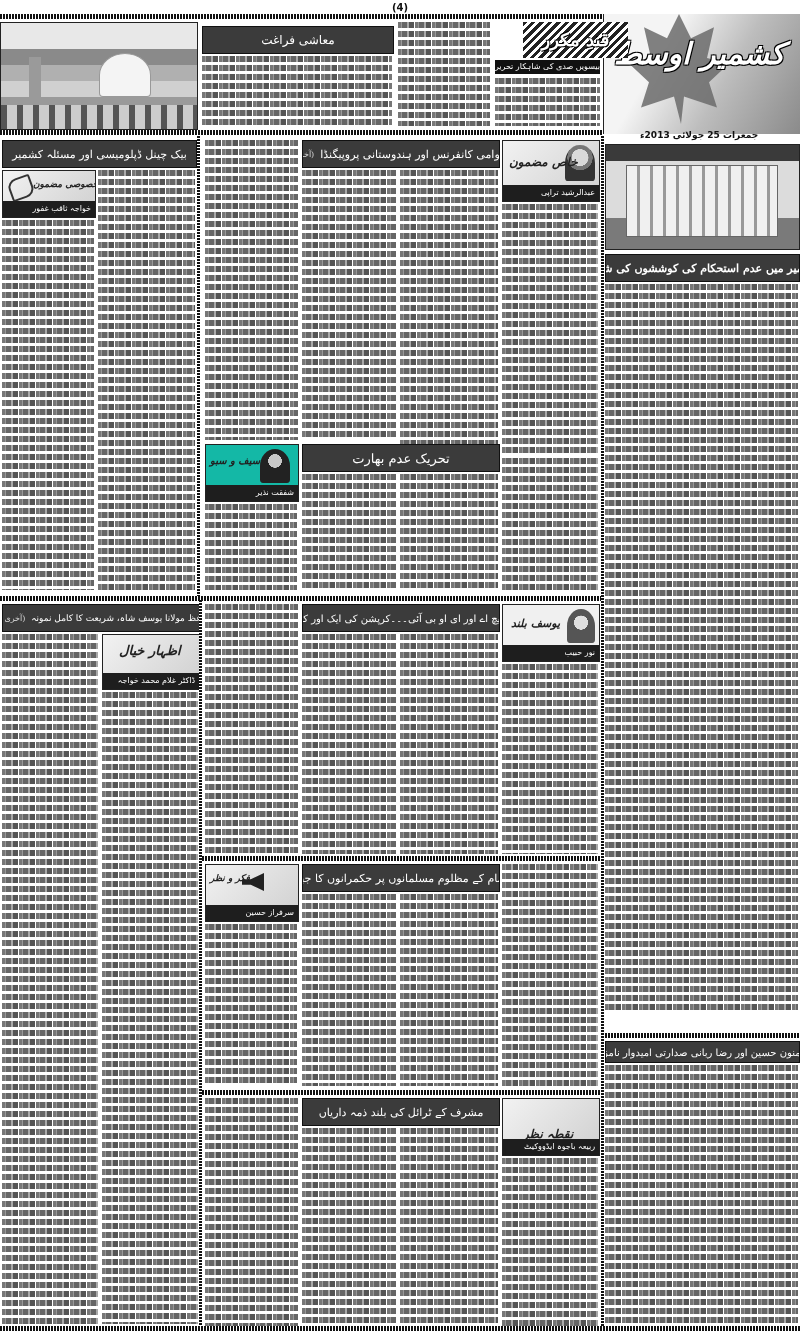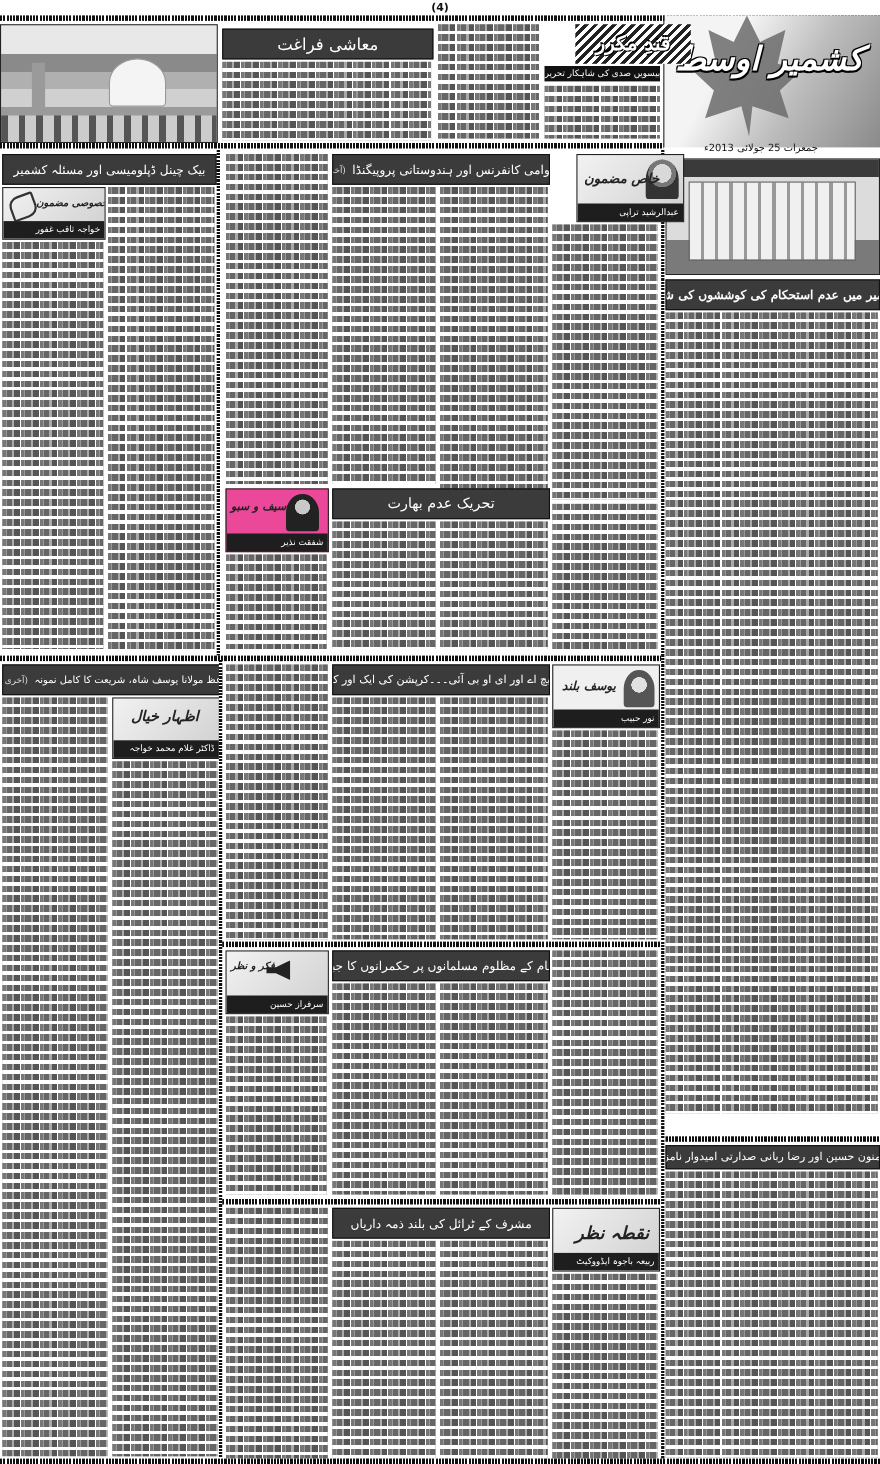--- a/index.html
+++ b/index.html
@@ -12,21 +12,21 @@
   .headline .tag{font-size:8px;margin-right:6px;color:#ddd;}
   .text-col{position:absolute;overflow:hidden;direction:rtl;background:
      repeating-linear-gradient(180deg,transparent 0 6px,#fff 6px 9px),
      repeating-linear-gradient(90deg,#777 0 3px,#999 3px 4px,#666 4px 9px,#aaa 9px 11px,#555 11px 16px,#fff 16px 17px);}
   .col-text{position:absolute;left:0;top:0;right:0;font-size:6px;line-height:9px;color:transparent;}
   .photo{position:absolute;overflow:hidden;border:1px solid #222;}
   .byline-box{position:absolute;border:1px solid #222;background:linear-gradient(135deg,#f2f2f2,#cfcfcf);overflow:hidden;}
   .byline-box .label{position:absolute;font-family:"DejaVu Serif",serif;font-style:italic;font-weight:bold;color:#222;direction:rtl;white-space:nowrap;}
   .byline-box .author{position:absolute;left:0;right:0;bottom:0;height:16px;background:#1e1e1e;color:#fff;font-size:8px;line-height:16px;direction:rtl;padding:0 4px;white-space:nowrap;overflow:hidden;}
   .portrait{position:absolute;border-radius:50% 50% 10% 10%;background:radial-gradient(circle at 50% 35%,#d9d9d9 0 30%,#777 31% 45%,#333 46%);}
-  .dateline{position:absolute;font-size:9px;font-weight:normal;direction:rtl;white-space:nowrap;}
+  .dateline{position:absolute;font-size:9px;font-weight:bold;direction:rtl;white-space:nowrap;}
 </style>
 </head>
 <body>
 
 <div class="page-no">(4)</div>
 
 <div class="rule" style="left:0;top:14px;width:800px;"></div>
 
 <div class="abs" style="left:603px;top:14px;width:197px;height:120px;background:linear-gradient(120deg,#f4f4f4 0 30%,#bdbdbd 60%,#8a8a8a);overflow:hidden;border-left:1px solid #222;">
   <div class="abs" style="left:25px;top:0;width:100px;height:110px;background:#6b6b6b;clip-path:polygon(50% 0,62% 22%,85% 12%,78% 40%,100% 45%,80% 62%,88% 85%,55% 75%,52% 100%,45% 75%,12% 85%,20% 62%,0 45%,22% 40%,15% 12%,38% 22%);opacity:.85;"></div>
@@ -35,21 +35,21 @@
 </div>
 <div class="dateline" style="left:640px;top:130px;">جمعرات 25 جولائی 2013ء</div>
 
 <div class="abs" style="left:523px;top:22px;width:105px;height:36px;background:repeating-linear-gradient(135deg,#222 0 3px,#fff 3px 6px);">
   <div style="text-align:center;font-family:'DejaVu Serif',serif;font-weight:bold;font-size:18px;color:#fff;text-shadow:1px 1px 0 #000,-1px -1px 0 #000;direction:rtl;line-height:36px;">قندِ مکرر</div>
 </div>
 <div class="abs" style="left:495px;top:60px;width:105px;height:14px;background:#111;color:#fff;font-size:8px;line-height:14px;text-align:center;direction:rtl;white-space:nowrap;overflow:hidden;">بیسویں صدی کی شاہکار تحریریں</div>
 <div class="text-col" style="left:495px;top:78px;width:105px;height:48px;"></div>
 <div class="text-col" style="left:398px;top:22px;width:92px;height:104px;"></div>
 
-<div class="headline" style="left:202px;top:26px;width:190px;height:26px;font-size:15px;">
+<div class="headline" style="left:202px;top:26px;width:190px;height:26px;font-size:12px;">
   <span>معاشی فراغت</span>
 </div>
 <div class="text-col" style="left:202px;top:56px;width:190px;height:72px;"></div>
 
 <div class="photo" style="left:0;top:22px;width:196px;height:106px;background:linear-gradient(180deg,#e8e8e8 0 25%,#8a8a8a 25% 40%,#b0b0b0 40% 55%,#d0d0d0 55% 70%,#9a9a9a 70% 100%);">
   <div class="abs" style="left:98px;top:30px;width:50px;height:42px;border-radius:50% 50% 4px 4px;background:#f4f4f4;border:1px solid #999;"></div>
   <div class="abs" style="left:28px;top:34px;width:12px;height:60px;background:#9a9a9a;"></div>
   <div class="abs" style="left:0;bottom:0;width:196px;height:24px;background:repeating-linear-gradient(90deg,#555 0 6px,#ccc 6px 16px);"></div>
 </div>
 
@@ -65,21 +65,21 @@
   <div class="col-text">آزاد کشمیر کے وزیر اعظم چوہدری عبدالمجید کے خلاف عدم اعتماد کی تحریک پیش ہوتے ہی عدم استحکام، ہارس ٹریڈنگ، بلیک میلنگ اور لوٹا ازم کا حقیقی انداز سیاست شروع ہو گیا ہے۔</div>
 </div>
 <div class="rule" style="left:605px;top:1033px;width:195px;"></div>
 <div class="headline" style="left:605px;top:1041px;width:193px;height:20px;font-size:10px;">
   <span>ممنون حسین اور رضا ربانی صدارتی امیدوار نامزد</span>
 </div>
 <div class="text-col" style="left:605px;top:1065px;width:193px;height:260px;"></div>
 
 <div class="vrule" style="left:601px;top:136px;height:1190px;"></div>
 
-<div class="byline-box" style="left:524px;top:140px;width:96px;height:60px;">
+<div class="byline-box" style="left:502px;top:140px;width:96px;height:60px;">
   <div class="portrait" style="right:4px;top:4px;width:30px;height:36px;"></div>
   <div class="label" style="left:6px;top:14px;font-size:12px;">خاص مضمون</div>
   <div class="author">عبدالرشید تراپی</div>
 </div>
 <div class="headline" style="left:302px;top:140px;width:196px;height:26px;font-size:11px;">
   <span>بین الاقوامی کانفرنس اور ہندوستانی پروپیگنڈا</span>
     <span class="tag">(آخری قسط)</span>
 </div>
 <div class="text-col" style="left:502px;top:204px;width:96px;height:250px;"></div>
 <div class="text-col" style="left:400px;top:170px;width:98px;height:284px;"></div>
@@ -94,21 +94,21 @@
   <div class="label" style="left:30px;top:8px;font-size:9px;">خصوصی مضمون</div>
   <div class="author">خواجہ ثاقب غفور</div>
 </div>
 <div class="text-col" style="left:98px;top:170px;width:97px;height:420px;">
   <div class="col-text">وزیر اعظم پاکستان میاں محمد نواز شریف نے کہا ہے کہ بھارت سے تعلقات بہتر بنانے کیلئے بیک چینل ڈپلومیسی کا دوبارہ آغاز کر دیا ہے۔</div>
 </div>
 <div class="text-col" style="left:2px;top:220px;width:92px;height:370px;"></div>
 
 <div class="vrule" style="left:197px;top:136px;height:460px;"></div>
 
-<div class="byline-box" style="left:205px;top:444px;width:92px;height:56px;background:#ec4899;">
+<div class="byline-box" style="left:205px;top:444px;width:92px;height:56px;background:#14b8a6;">
   <div class="portrait" style="left:54px;top:4px;width:30px;height:34px;background:radial-gradient(circle at 50% 35%,#c8c8c8 0 25%,#222 26%);"></div>
   <div class="label" style="left:4px;top:10px;font-size:10px;">سیف و سبو</div>
   <div class="author">شفقت نذیر</div>
 </div>
 <div class="headline" style="left:302px;top:444px;width:196px;height:26px;font-size:13px;">
   <span>تحریک عدم بھارت</span>
 </div>
 <div class="text-col" style="left:400px;top:474px;width:98px;height:116px;"></div>
 <div class="text-col" style="left:302px;top:474px;width:94px;height:116px;"></div>
 <div class="text-col" style="left:205px;top:504px;width:92px;height:86px;"></div>
@@ -152,21 +152,21 @@
   <span>شام کے مظلوم مسلمانوں پر حکمرانوں کا جبر</span>
 </div>
 <div class="text-col" style="left:502px;top:864px;width:96px;height:222px;"></div>
 <div class="text-col" style="left:400px;top:894px;width:98px;height:192px;"></div>
 <div class="text-col" style="left:302px;top:894px;width:94px;height:192px;"></div>
 <div class="text-col" style="left:205px;top:924px;width:92px;height:162px;"></div>
 
 <div class="rule" style="left:202px;top:1090px;width:399px;"></div>
 
 <div class="byline-box" style="left:502px;top:1098px;width:96px;height:56px;">
-  <div class="label" style="left:20px;top:12px;font-size:16px;">نقطہ نظر</div>
+  <div class="label" style="left:20px;top:28px;font-size:12px;">نقطہ نظر</div>
   <div class="author">ربیعہ باجوہ ایڈووکیٹ</div>
 </div>
 <div class="headline" style="left:302px;top:1098px;width:196px;height:26px;font-size:11px;">
   <span>مشرف کے ٹرائل کی بلند ذمہ داریاں</span>
 </div>
 <div class="text-col" style="left:502px;top:1158px;width:96px;height:168px;"></div>
 <div class="text-col" style="left:400px;top:1128px;width:98px;height:198px;"></div>
 <div class="text-col" style="left:302px;top:1128px;width:94px;height:198px;"></div>
 <div class="text-col" style="left:205px;top:1098px;width:93px;height:228px;"></div>
 

